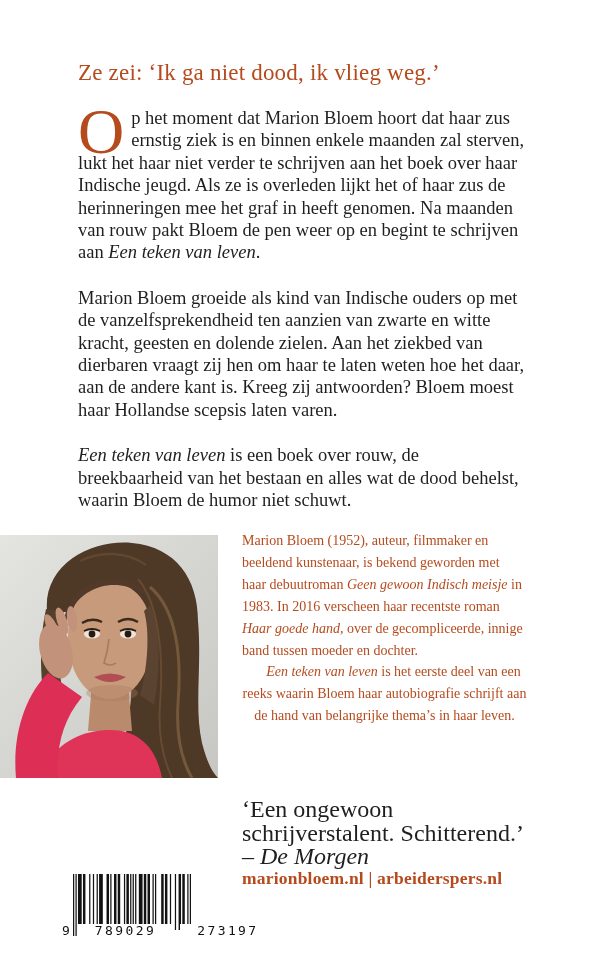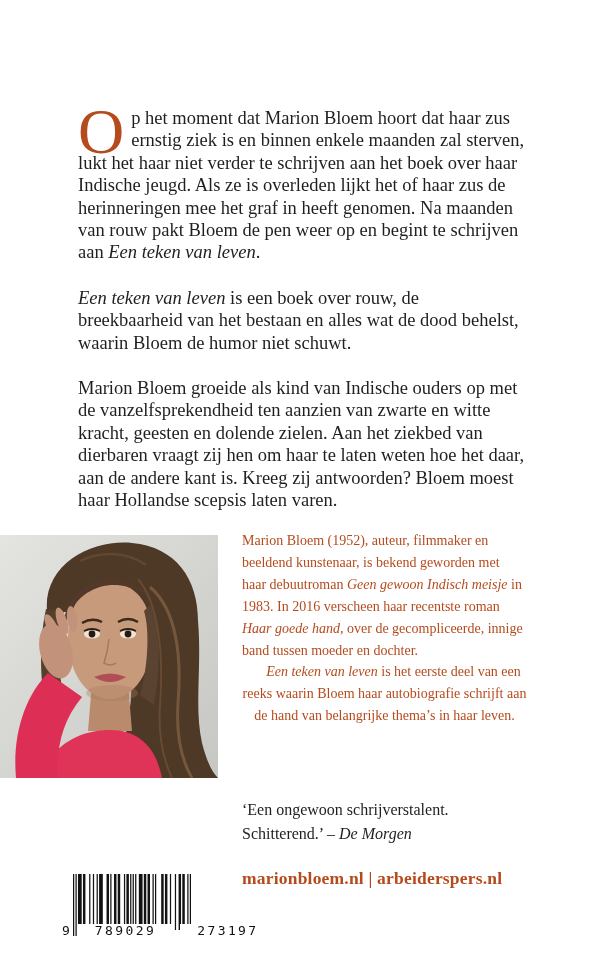--- a/index.html
+++ b/index.html
@@ -27,21 +27,21 @@
     position:absolute; left:0; top:535px; width:218px; height:243px;
   }
   .photo svg{ display:block; width:218px; height:243px; }
   .bio{
     position:absolute; left:242px; top:530px; width:285px;
     font-size:14px; line-height:21.9px; color:var(--accent);
   }
   .bio p.indented{ text-indent:18px;text-align:center; }
   .quote{
     position:absolute; left:242px; top:798px; width:285px;
-    font-size:16px; line-height:23.5px; color:var(--ink);
+    font-size:24px; line-height:23.5px; color:var(--ink);
   }
   .sites{
     position:absolute; left:242px; top:868px;
     font-size:17.5px; font-weight:700; color:var(--accent); letter-spacing:.2px;text-align:center;
   }
   .barcode{
     position:absolute; left:71px; top:874px; width:122px; height:78px; background:#fff;
   }
   .barcode svg{ display:block; }
   .barcode svg rect{ fill:#121212; }
@@ -50,25 +50,26 @@
     font-family:"DejaVu Sans Mono", monospace; font-size:13px; line-height:14px; color:#111;
   }
   .barcode-digits .d9{ margin-left:-10px; background:#fff; padding:0 1px; }
   .barcode-digits .grp{ margin-left:7px; background:#fff; letter-spacing:2.4px; padding:0 17px; }
 </style>
 </head>
 <body>
 
 <div class="page">
 
+  <h1 class="headline">Ze zei: ‘Ik ga niet dood, ik vlieg weg.’</h1>
 
   <div class="synopsis">
     <p><span class="dropcap">O</span><span><span>p het moment dat Marion Bloem hoort dat haar zus ernstig ziek is en binnen enkele maanden zal sterven, lukt het haar niet verder te schrijven aan het boek over haar Indische jeugd. Als ze is overleden lijkt het of haar zus de herinneringen mee het graf in heeft genomen. Na maanden van rouw pakt Bloem de pen weer op en begint te schrijven aan </span><i>Een teken van leven</i><span>.</span></span></p>
+    <p><span>Marion Bloem groeide als kind van Indische ouders op met de vanzelfsprekendheid ten aanzien van zwarte en witte kracht, geesten en dolende zielen. Aan het ziekbed van dierbaren vraagt zij hen om haar te laten weten hoe het daar, aan de andere kant is. Kreeg zij antwoorden? Bloem moest haar Hollandse scepsis laten varen.</span></p>
     <p><i>Een teken van leven</i><span> is een boek over rouw, de breekbaarheid van het bestaan en alles wat de dood behelst, waarin Bloem de humor niet schuwt.</span></p>
-    <p><span>Marion Bloem groeide als kind van Indische ouders op met de vanzelfsprekendheid ten aanzien van zwarte en witte kracht, geesten en dolende zielen. Aan het ziekbed van dierbaren vraagt zij hen om haar te laten weten hoe het daar, aan de andere kant is. Kreeg zij antwoorden? Bloem moest haar Hollandse scepsis laten varen.</span></p>
   </div>
 
   <div class="photo">
     <svg viewBox="0 0 218 243" xmlns="http://www.w3.org/2000/svg">
       <defs>
         <linearGradient id="bg" x1="0" y1="0" x2="1" y2="1">
           <stop offset="0" stop-color="#e4e4e1"></stop>
           <stop offset="1" stop-color="#c6c6c3"></stop>
         </linearGradient>
       </defs>

